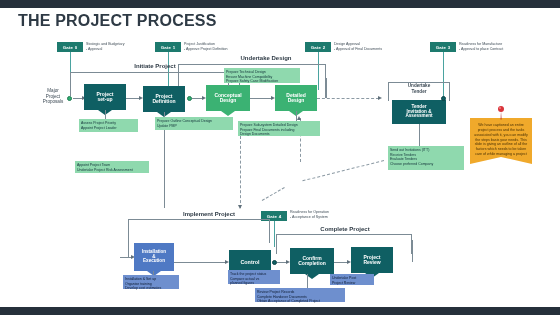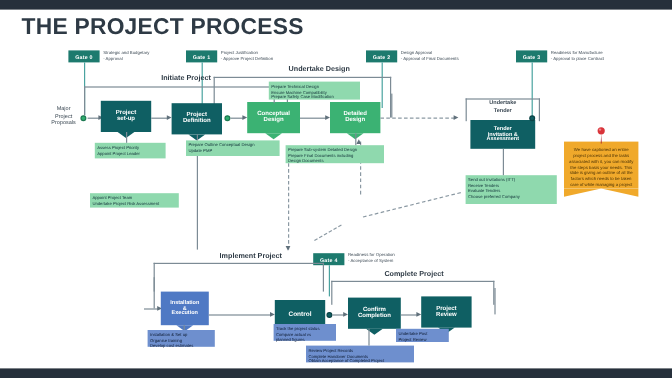--- a/index.html
+++ b/index.html
@@ -6,21 +6,21 @@
   body{width:560px;height:315px;overflow:hidden;
        font-family:"Liberation Sans","DejaVu Sans",sans-serif;
        color:#1f2a33;}
   #slide{position:relative;width:560px;height:315px;background:#fff;overflow:hidden;}
 
   
   .bar{position:absolute;left:0;width:560px;background:#26303b;}
   .bar.top{top:0;height:8px;}
   .bar.bottom{bottom:0;height:8px;}
 
-  .title{position:absolute;left:18px;top:12px;font-size:19px;font-weight:bold;
+  .title{position:absolute;left:18px;top:12px;font-size:16px;font-weight:bold;
          letter-spacing:.2px;color:#2e3a45;}
 
   
   .node{position:absolute;box-sizing:border-box;display:flex;align-items:center;
         justify-content:center;text-align:center;color:#fff;font-weight:bold;
         line-height:1.05;padding:1px;}
   .node.dark{background:#0f5f63;}
   .node.green{background:#3bb273;}
   .node.blue{background:#4f79c4;}
   .node .txt{display:block;}

